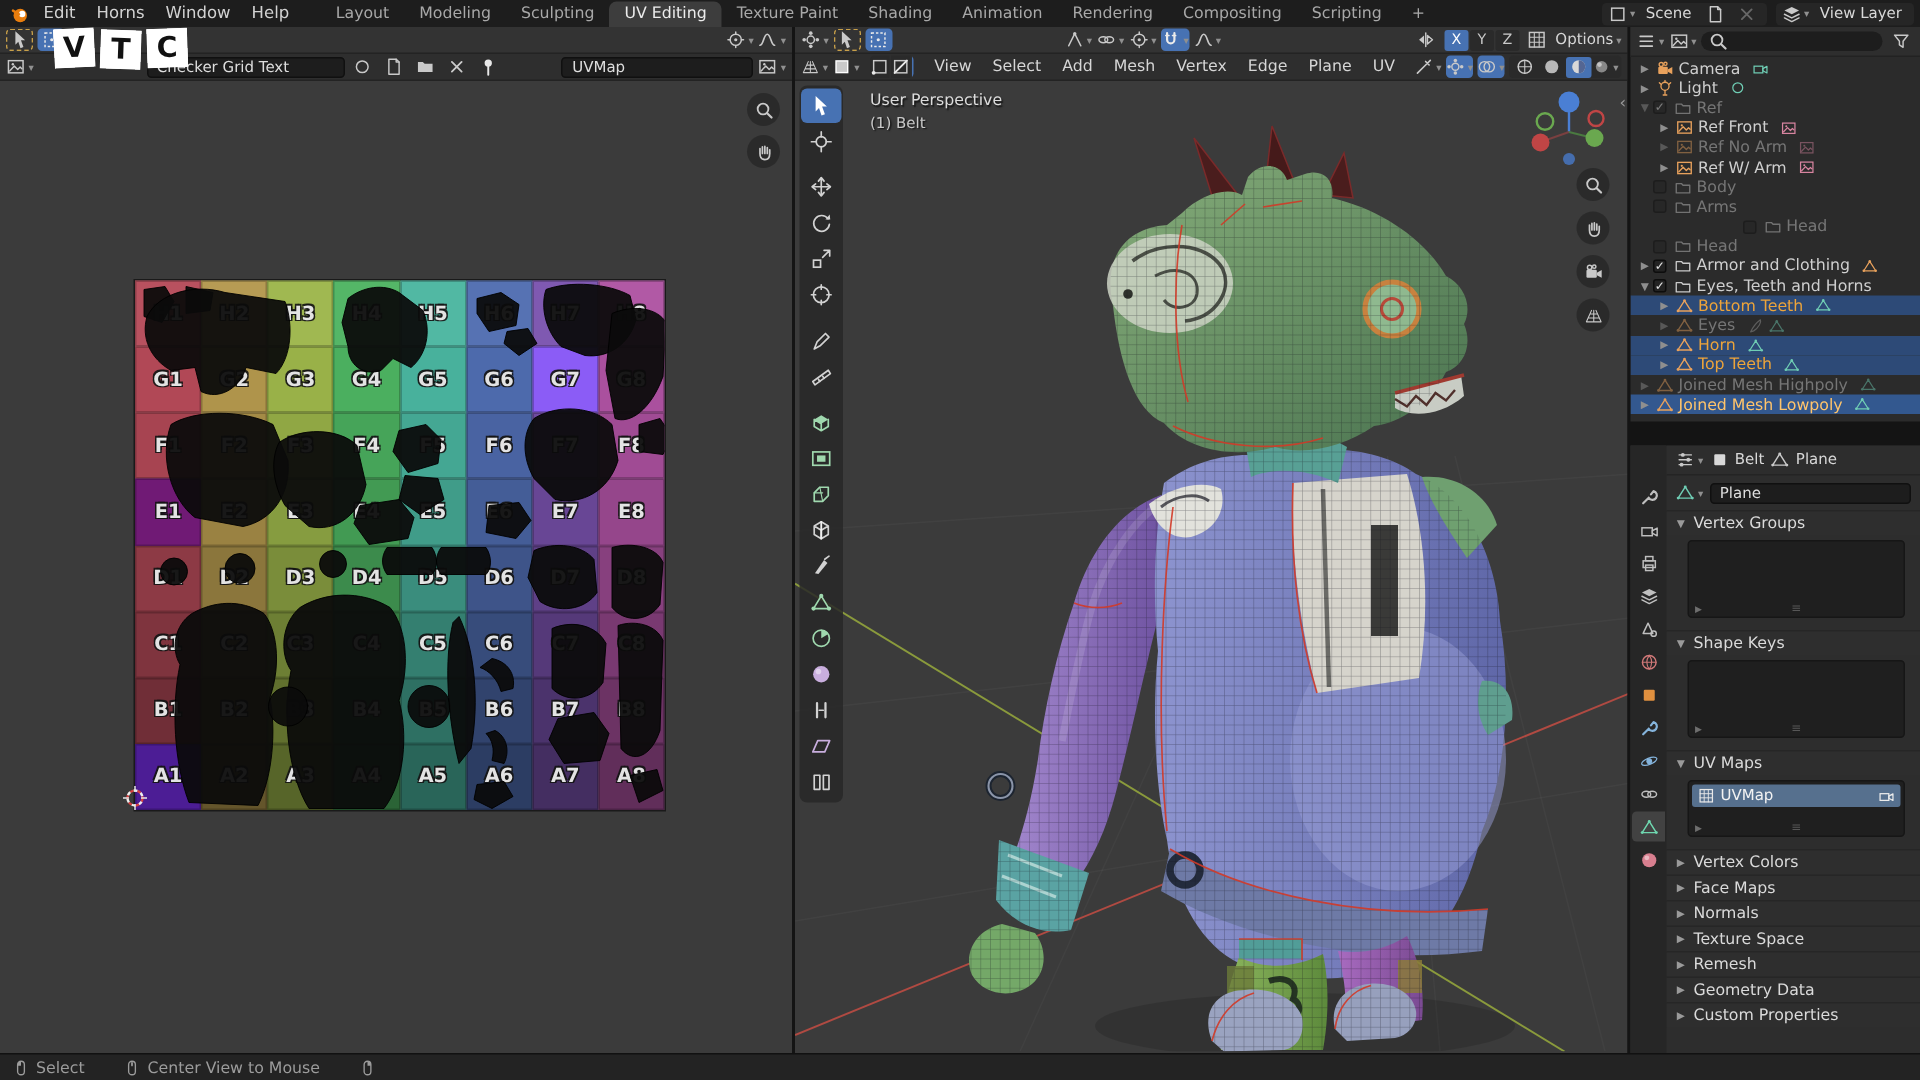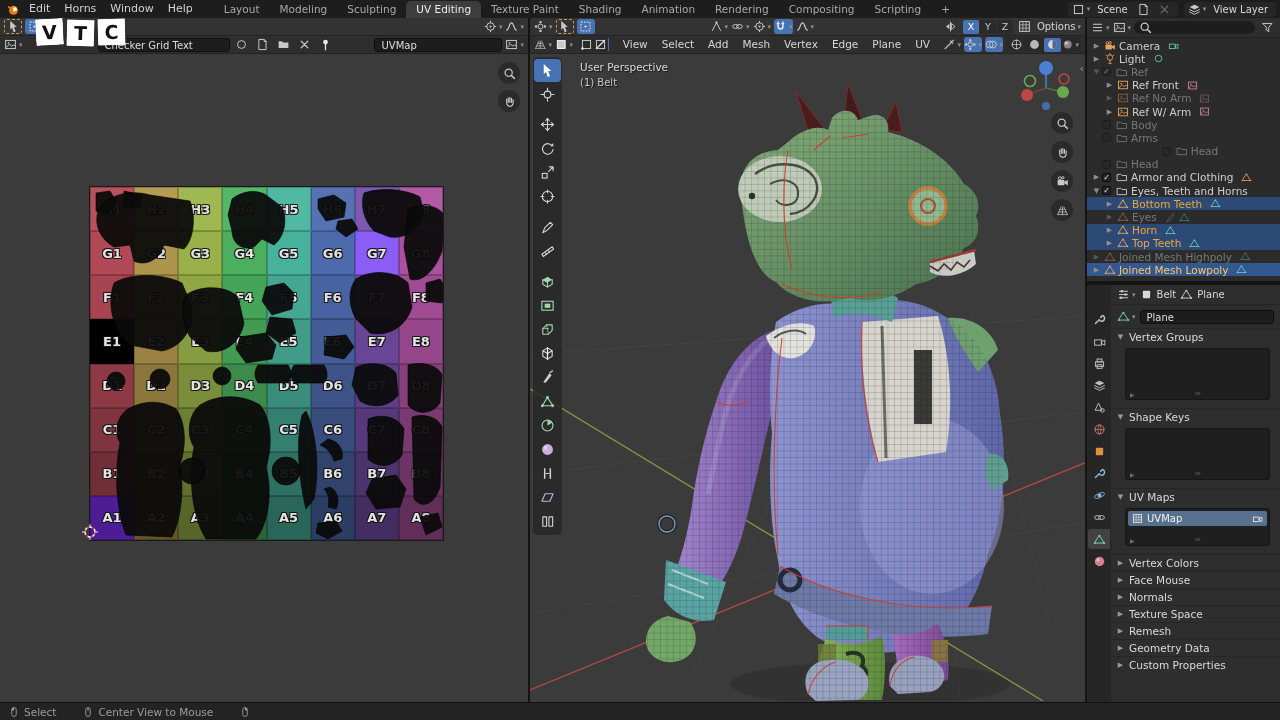--- a/index.html
+++ b/index.html
@@ -95,21 +95,21 @@
   .ol-row .exp { width:11px; text-align:center; color:#8f8f8f; font-size:7px; flex:none; }
   .ol-row .lbl { margin-left:3px; white-space:nowrap; }
   .ol-row.dim  { opacity:.45; }
   .ol-row .lbl.orange { color:#eda43a; }
   .ol-row.act .lbl.orange { color:#ffc46b; }
   .ol-chk { width:9px; height:9px; background:#232323; border:1px solid #0d0d0d; border-radius:2px; margin-right:3px;
             font-size:8px; line-height:8px; color:#e0e0e0; text-align:center; flex:none; }
   .ol-extra { display:flex; gap:3px; margin-left:8px; align-items:center; }
 
   
-  #props { position:relative; height:419px; margin-top:4px; background:#2d2d2d; display:flex; }
+  #props { position:relative; height:419px; margin-top:16px; background:#2d2d2d; display:flex; }
   #prop-tabs { width:24px; background:#262626; display:flex; flex-direction:column; align-items:center; padding-top:24px; gap:2px; }
   .ptab { width:22px; height:20px; display:flex; align-items:center; justify-content:center; border-radius:3px 0 0 3px; }
   .ptab.active { background:#424242; }
   #prop-body { flex:1; display:flex; flex-direction:column; overflow:hidden; }
   #prop-crumb { height:20px; display:flex; align-items:center; gap:4px; padding:0 6px; background:#2d2d2d; border-bottom:1px solid #242424; font-size:10px; color:#d8d8d8; }
   #prop-datablock { margin:4px 6px; display:flex; align-items:center; gap:4px; }
   .panel-hdr { height:17px; display:flex; align-items:center; gap:4px; padding-left:5px; background:#2e2e2e; border-top:1px solid #262626; font-size:10.5px; color:#dadada; }
   .panel-hdr .arr { width:9px; font-size:7px; color:#9a9a9a; text-align:center; }
   .well { position:relative; margin:3px 10px 8px 14px; background:#1f1f1f; border:1px solid #161616; border-radius:3px; }
   .well .grip { position:absolute; bottom:1px; left:50%; transform:translateX(-50%); color:#575757; font-size:8px; }
@@ -348,21 +348,21 @@
           </div>
           <div class="uvcell" style="background: rgb(73, 99, 162);">
             <span>F6</span>
           </div>
           <div class="uvcell" style="background: rgb(112, 75, 160);">
             <span>F7</span>
           </div>
           <div class="uvcell" style="background: rgb(160, 75, 148);">
             <span>F8</span>
           </div>
-          <div class="uvcell" style="background: #000000;">
+          <div class="uvcell" style="background: #701a75;">
             <span>E1</span>
           </div>
           <div class="uvcell" style="background: rgb(154, 130, 66);">
             <span>E2</span>
           </div>
           <div class="uvcell" style="background: rgb(134, 156, 64);">
             <span>E3</span>
           </div>
           <div class="uvcell" style="background: rgb(66, 154, 83);">
             <span>E4</span>
@@ -1481,21 +1481,21 @@
               </div>
               <span class="warr">▶</span>
               <span class="grip">≡</span>
             </div>
             <div class="panel-hdr">
               <span class="arr">▶</span>
               <span>Vertex Colors</span>
             </div>
             <div class="panel-hdr">
               <span class="arr">▶</span>
-              <span>Face Mouse</span>
+              <span>Face Maps</span>
             </div>
             <div class="panel-hdr">
               <span class="arr">▶</span>
               <span>Normals</span>
             </div>
             <div class="panel-hdr">
               <span class="arr">▶</span>
               <span>Texture Space</span>
             </div>
             <div class="panel-hdr">

